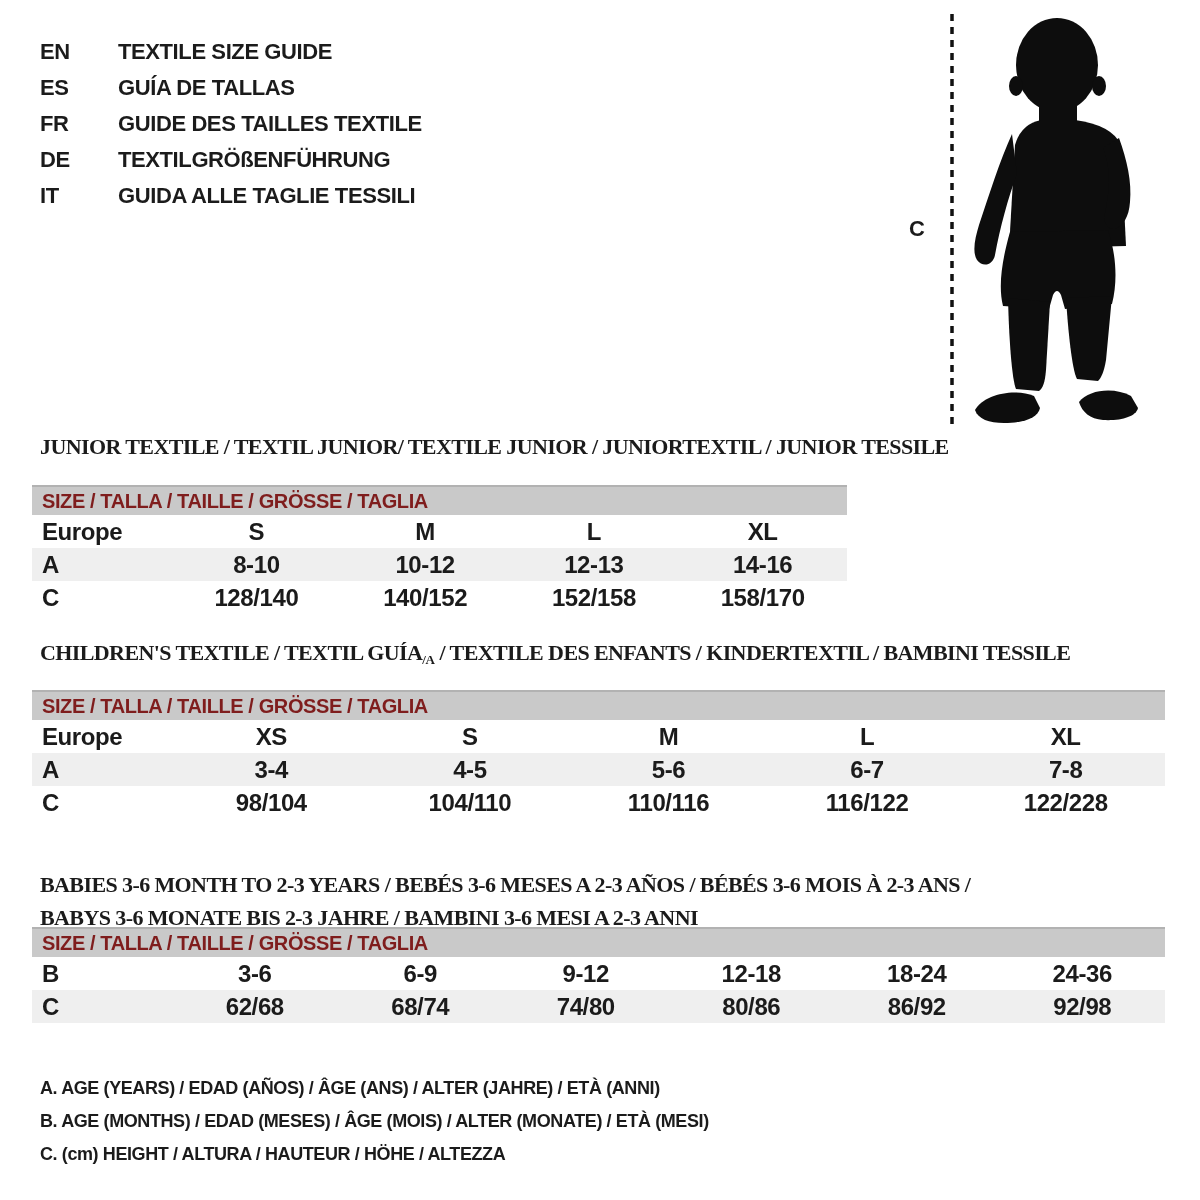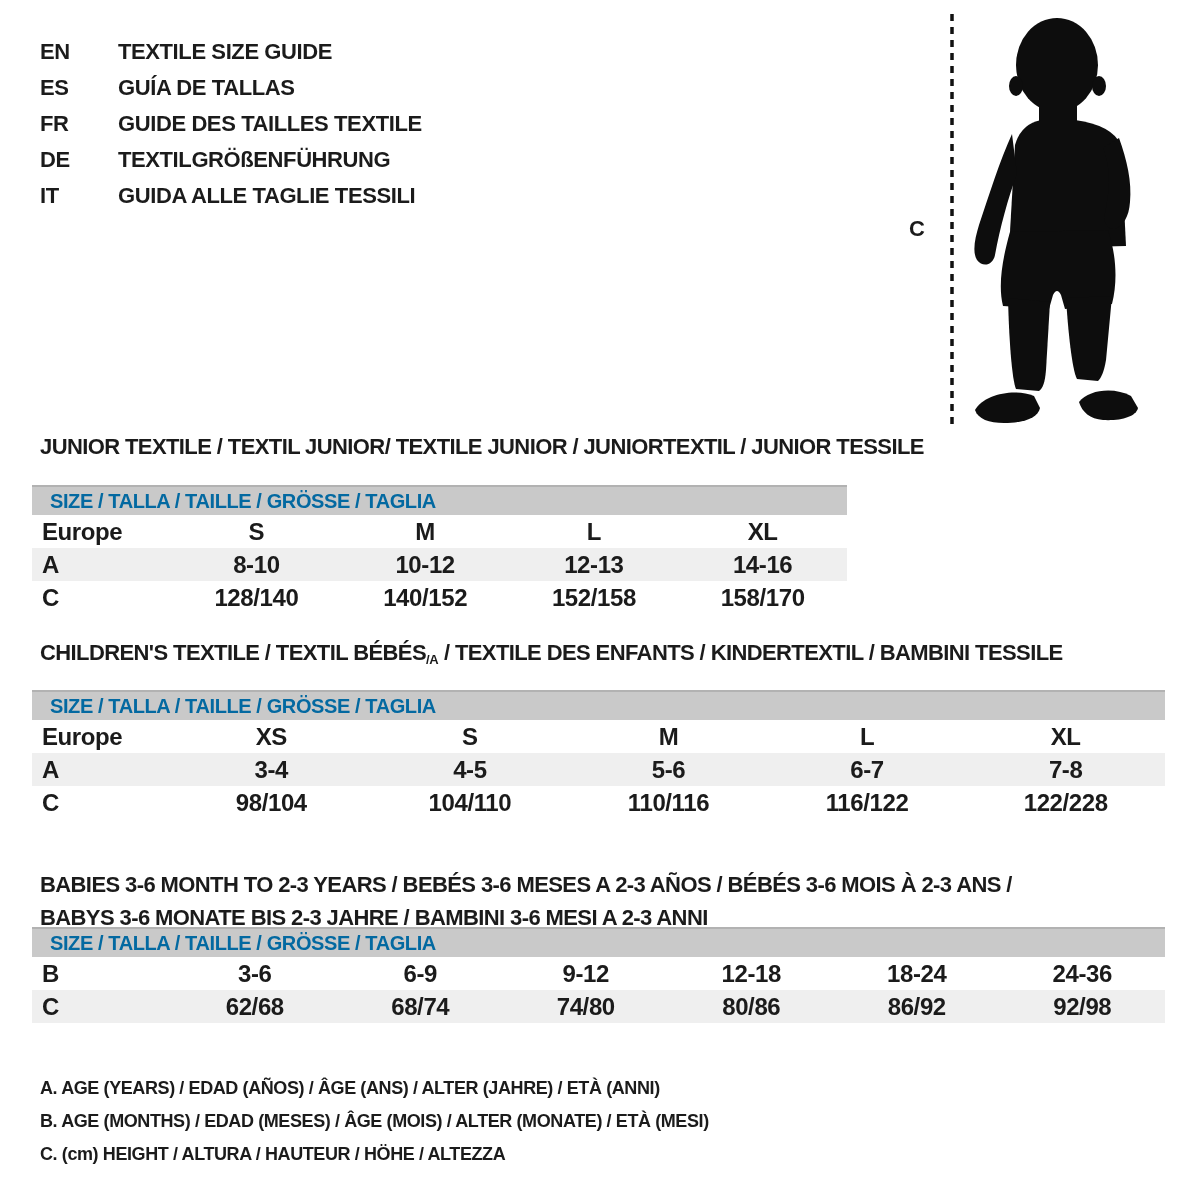--- a/index.html
+++ b/index.html
@@ -9,26 +9,26 @@
     letter-spacing:-0.4px;
   }
   
   .langs{position:absolute;left:40px;top:34px;}
   .lang-row{display:flex;height:36px;line-height:36px;font-size:22px;}
   .lang-code{width:78px;}
   
   .figure-svg{position:absolute;left:915px;top:10px;}
   .c-label{position:absolute;left:909px;top:216px;font-size:22px;}
   
-  .sec-heading{position:absolute;font-size:22px;letter-spacing:-0.6px;white-space:nowrap;}
+  .sec-heading{position:absolute;font-size:22px;letter-spacing:-0.6px;white-space:nowrap;font-family:Liberation Serif, serif;}
   .subscript{font-size:13px;vertical-align:-4px;letter-spacing:-0.3px;}
   
   .stable{position:absolute;left:32px;}
   .tbar{background:#c9c9c9;border-top:2px solid #b2b2b2;height:28px;line-height:28px;
-        padding-left:18px;font-size:20px;color:#0369a1;}
+        padding-left:10px;font-size:20px;color:#7f1d1d;}
   .trow{display:flex;height:33px;line-height:33px;font-size:24px;}
   .trow.shaded{background:#efefef;}
   .tlabel{width:140px;padding-left:10px;box-sizing:border-box;}
   .tcell{flex:1;text-align:center;}
   
   .legend{position:absolute;left:40px;top:1072px;font-size:18px;line-height:33px;}
 </style>
 </head>
 <body>
 
@@ -96,21 +96,21 @@
     <div class="trow">
       <span class="tlabel">C</span>
       <span class="tcell">128/140</span>
       <span class="tcell">140/152</span>
       <span class="tcell">152/158</span>
       <span class="tcell">158/170</span>
     </div>
   </div>
 
   <div class="sec-heading" style="left:40px;top:640px;">
-    <span>CHILDREN'S TEXTILE / TEXTIL BÉBÉS</span><span class="subscript">/A</span><span> / TEXTILE DES ENFANTS / KINDERTEXTIL / BAMBINI TESSILE</span>
+    <span>CHILDREN'S TEXTILE / TEXTIL GUÍA</span><span class="subscript">/A</span><span> / TEXTILE DES ENFANTS / KINDERTEXTIL / BAMBINI TESSILE</span>
   </div>
   <div class="stable" style="top:690px;width:1133px;">
     <div class="tbar">SIZE / TALLA / TAILLE / GRÖSSE / TAGLIA</div>
     <div class="trow">
       <span class="tlabel">Europe</span>
       <span class="tcell">XS</span>
       <span class="tcell">S</span>
       <span class="tcell">M</span>
       <span class="tcell">L</span>
       <span class="tcell">XL</span>

